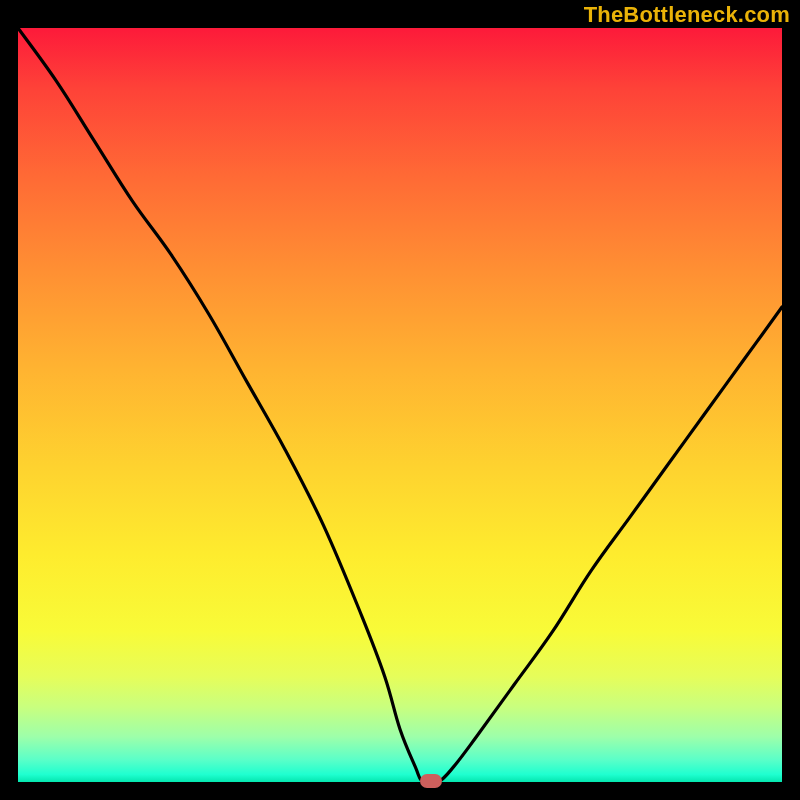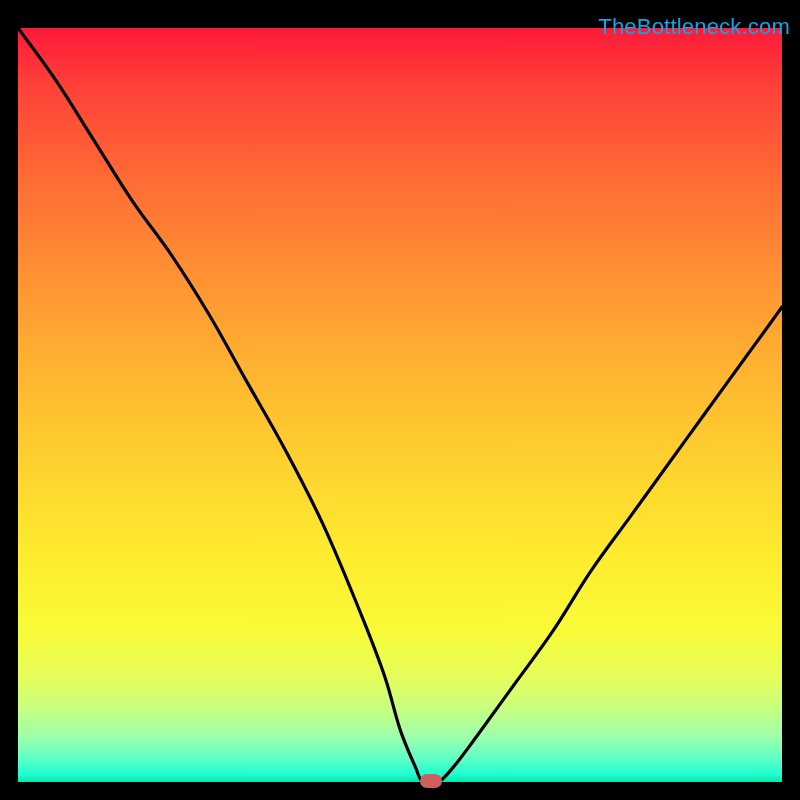--- a/index.html
+++ b/index.html
@@ -11,25 +11,25 @@
     font-family: Arial, Helvetica, sans-serif;
   }
   .frame {
     position: relative;
     width: 800px;
     height: 800px;
     background: #000;
   }
   .watermark {
     position: absolute;
-    top: 14px;
+    top: 2px;
     right: 10px;
-    color: #0ea5e9;
+    color: #eab308;
     font-size: 22px;
-    font-weight: 400;
+    font-weight: 700;
     letter-spacing: 0.2px;
     z-index: 3;
   }
   .plot {
     position: absolute;
     left: 18px;
     top: 28px;
     width: 764px;
     height: 754px;
     background: linear-gradient(

